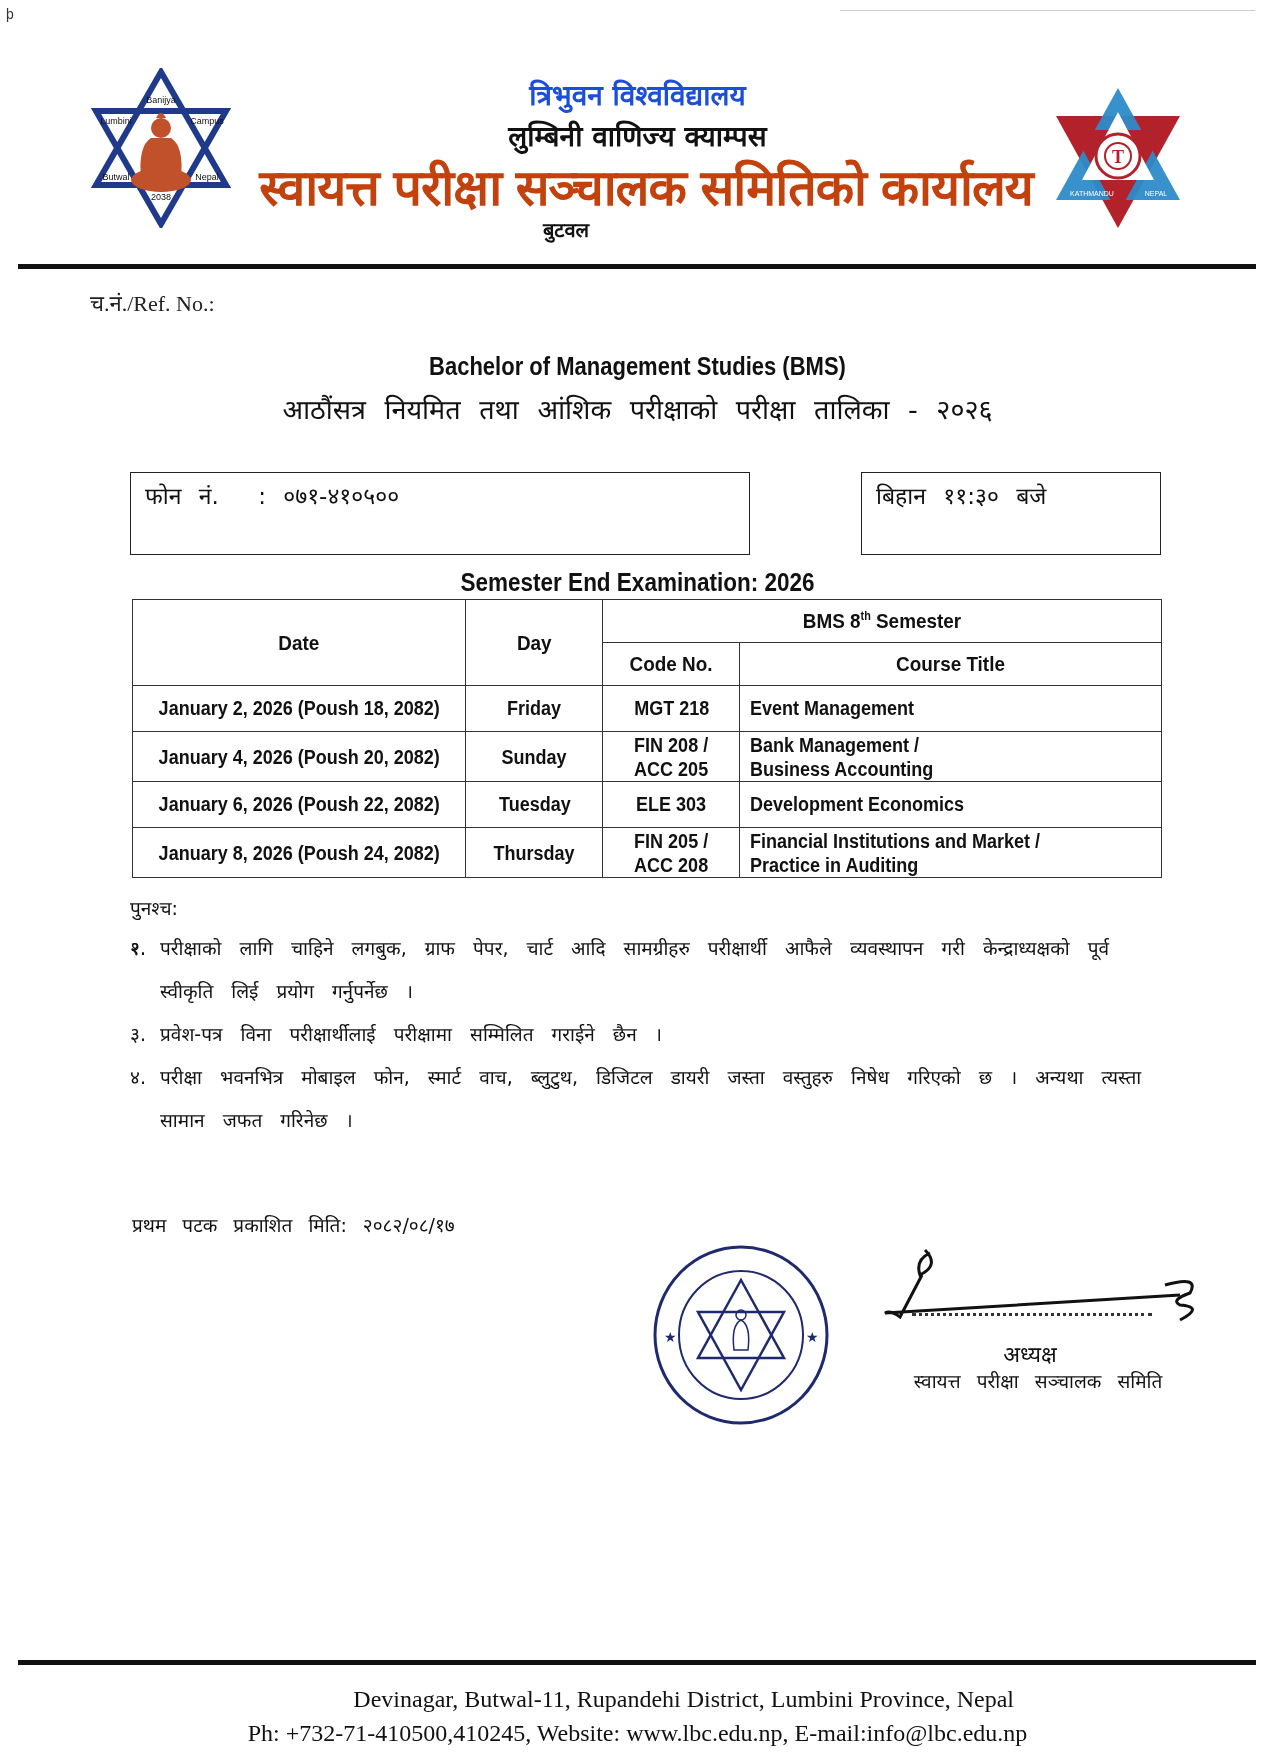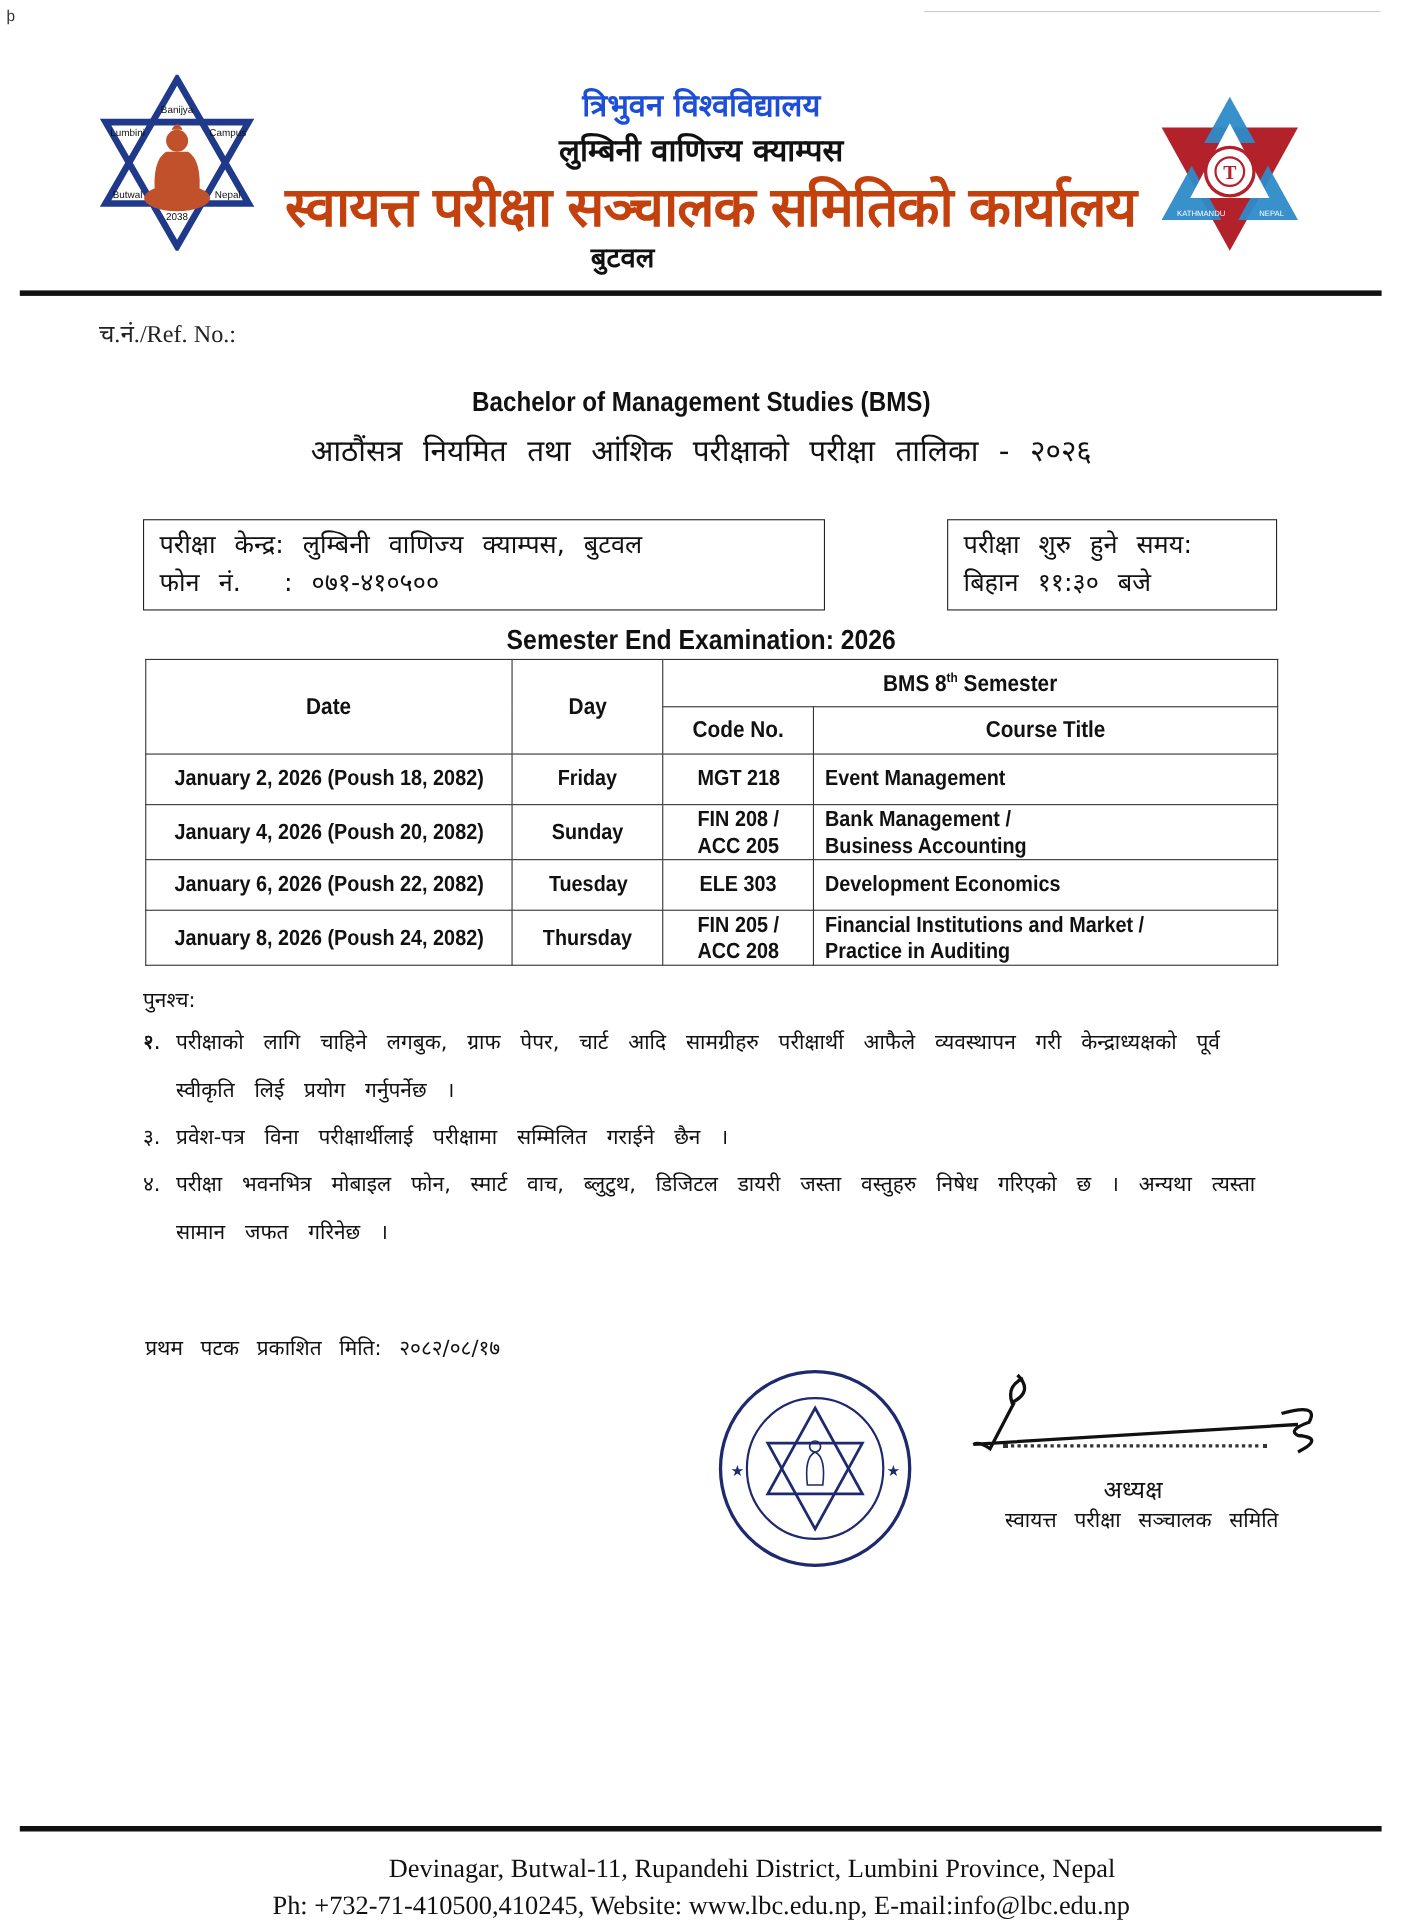--- a/index.html
+++ b/index.html
@@ -5,21 +5,21 @@
     html, body { margin: 0; padding: 0; background: #ffffff; }
     body { width: 1275px; height: 1754px; position: relative; overflow: hidden; color: #111; font-family: "Liberation Sans", sans-serif; }
     .abs { position: absolute; }
 
     
     .logo-left { left: 86px; top: 68px; width: 150px; height: 160px; }
     .logo-right { left: 1052px; top: 84px; width: 132px; height: 148px; }
     .hdr-line1 { left: 0; width: 1275px; top: 75px; text-align: center; font-family: "DejaVu Sans", sans-serif; font-weight: bold; font-size: 28px; color: #1d4ed8; }
     .hdr-line2 { left: 0; width: 1275px; top: 116px; text-align: center; font-family: "DejaVu Sans", sans-serif; font-weight: bold; font-size: 28px; color: #111; }
     .hdr-line3 { left: 246px; width: 800px; top: 152px; text-align: center; font-family: "DejaVu Sans Condensed", "DejaVu Sans", sans-serif; font-weight: bold; font-size: 50px; letter-spacing: -1px; color: #c2410c; white-space: nowrap; }
-    .hdr-line4 { left: 0; width: 1132px; top: 216px; text-align: center; font-family: "DejaVu Sans", sans-serif; font-weight: bold; font-size: 25px; color: #111; }
+    .hdr-line4 { left: 0; width: 1132px; top: 216px; text-align: center; font-family: "DejaVu Sans", sans-serif; font-weight: bold; font-size: 20px; color: #111; }
     .hdr-rule { left: 18px; top: 264px; width: 1238px; height: 5px; background: #111; }
 
     .ref { left: 90px; top: 287px; font-family: "Liberation Serif", serif; font-size: 22px; color: #222; }
 
     .title-en { left: 0; width: 1275px; top: 352px; text-align: center; font-family: "Liberation Sans", sans-serif; font-weight: bold; font-size: 25px; transform: scaleX(0.88); }
     .title-np { left: 0; width: 1275px; top: 390px; text-align: center; font-family: "DejaVu Sans", sans-serif; font-size: 27px; word-spacing: 10px; }
 
     .box { border: 1.5px solid #222; box-sizing: border-box; font-family: "DejaVu Sans", sans-serif; font-size: 23px; line-height: 34px; padding: 6px 14px; }
     .box-center { left: 130px; top: 472px; width: 620px; height: 83px; }
     .box-time { left: 861px; top: 472px; width: 300px; height: 83px; word-spacing: 10px; }
@@ -101,32 +101,27 @@
 <div class="abs hdr-line4">बुटवल</div>
 <div class="abs hdr-rule"></div>
 
 <div class="abs ref">च.नं./Ref. No.:</div>
 
 <div class="abs title-en">Bachelor of Management Studies (BMS)</div>
 <div class="abs title-np">आठौंसत्र नियमित तथा आंशिक परीक्षाको परीक्षा तालिका - २०२६</div>
 
 <div class="abs box box-center">
   <div class="row">
-    <span>परीक्षा केन्द्र:</span>
-    <span>लुम्बिनी वाणिज्य क्याम्पस, बुटवल</span>
-  </div>
-  <div class="row">
     <span>फोन नं.</span>
     <span style="margin-left:22px">:</span>
     <span>०७१-४१०५००</span>
   </div>
 </div>
 
 <div class="abs box box-time">
-  <div>परीक्षा शुरु हुने समय:</div>
   <div>बिहान ११:३० बजे</div>
 </div>
 
 <div class="abs sem-title">Semester End Examination: 2026</div>
 
 <table class="sched">
   <tbody>
       <tr class="h1">
     <th class="c-date" rowspan="2"><span class="cond">Date</span></th>
     <th class="c-day" rowspan="2"><span class="cond">Day</span></th>

